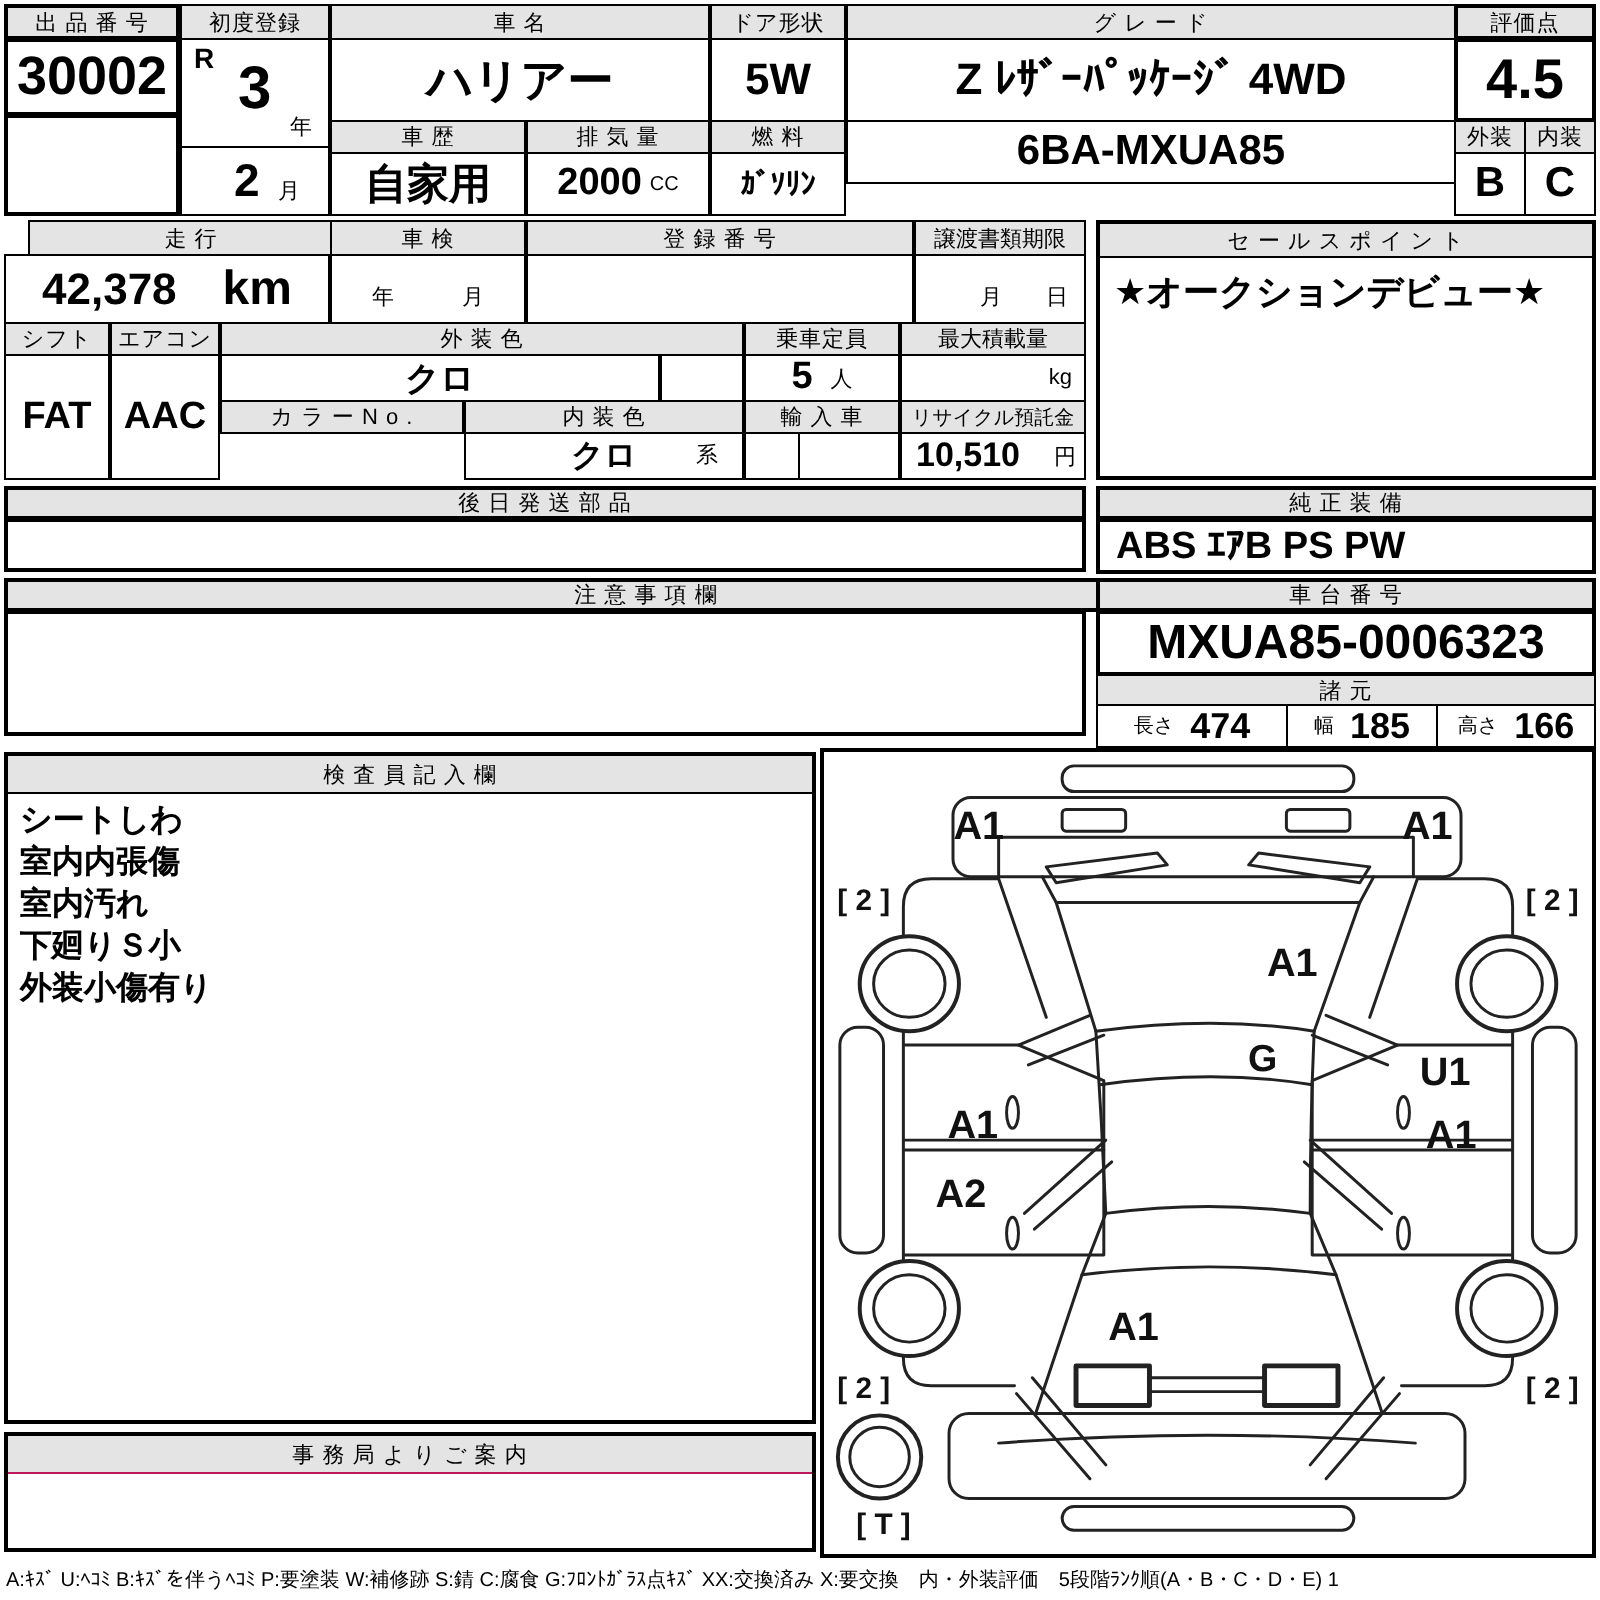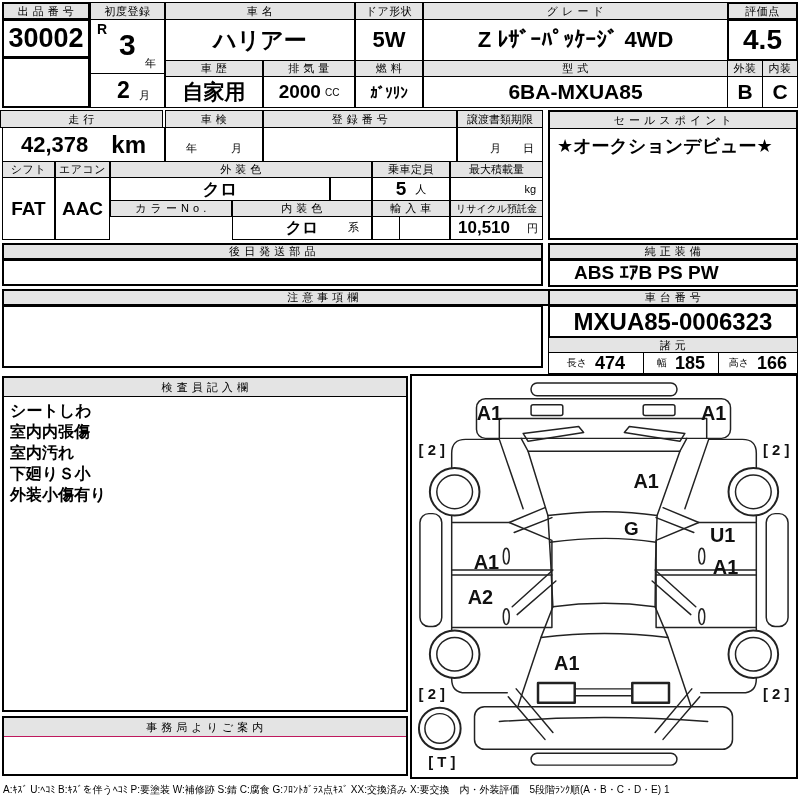--- a/index.html
+++ b/index.html
@@ -57,30 +57,30 @@
   <div class="c hd" style="left:355px;top:2px;width:68px;height:18px">ドア形状</div>
   <div class="c vc" style="left:355px;top:19px;width:68px;height:42px;font-size:22px">5W</div>
 
   <div class="c hd" style="left:355px;top:60px;width:68px;height:17px">燃 料</div>
   <div class="c vc" style="left:355px;top:76px;width:68px;height:32px;font-size:15px">ｶﾞｿﾘﾝ</div>
 
   <div class="c hd" style="left:423px;top:2px;width:305px;height:18px">グ レ ー ド</div>
   <div class="c vc" style="left:423px;top:19px;width:305px;height:42px;font-size:22px">Z ﾚｻﾞｰﾊﾟｯｹｰｼﾞ 4WD</div>
 
   <div class="c hd" style="left:423px;top:60px;width:305px;height:17px">型 式</div>
-  <div class="c vc" style="left:423px;top:76px;width:305px;height:32px;font-size:21px">6BA-MXUA85</div>
+  <div class="c vc" style="left:423px;top:60px;width:305px;height:32px;font-size:21px">6BA-MXUA85</div>
 
   <div class="c b2 hd" style="left:727px;top:2px;width:71px;height:18px">評価点</div>
   <div class="c b2 vc" style="left:727px;top:19px;width:71px;height:42px;font-size:28px">4.5</div>
   <div class="c hd" style="left:727px;top:60px;width:36px;height:17px">外装</div>
   <div class="c hd" style="left:762px;top:60px;width:36px;height:17px">内装</div>
   <div class="c vc" style="left:727px;top:76px;width:36px;height:32px;font-size:21px">B</div>
   <div class="c vc" style="left:762px;top:76px;width:36px;height:32px;font-size:21px">C</div>
 
-  <div class="c hd" style="left:0;top:110px;width:163px;height:18px">走 行</div>
+  <div class="c hd" style="left:14px;top:110px;width:163px;height:18px">走 行</div>
   <div class="c vc" style="left:2px;top:127px;width:163px;height:35px;font-size:22px;gap:23px">
     <span>42,378</span>
     <span style="font-size:24px">km</span>
   </div>
 
   <div class="c hd" style="left:165px;top:110px;width:98px;height:18px">車 検</div>
   <div class="c vc" style="left:165px;top:127px;width:98px;height:35px;align-items:flex-end;padding-bottom:5px;gap:34px">
     <span class="u">年</span>
     <span class="u">月</span>
   </div>
@@ -134,21 +134,21 @@
 
   <div class="c b2" style="left:548px;top:110px;width:250px;height:130px">
     <div class="hd" style="height:16px;border-bottom:1px solid #000">セ ー ル ス ポ イ ン ト</div>
     <div style="padding:5px 7px;font-weight:bold;font-size:18px">★オークションデビュー★</div>
   </div>
 
   <div class="c b2 hd" style="left:2px;top:243px;width:541px;height:17px">後 日 発 送 部 品</div>
   <div class="c b2" style="left:2px;top:259px;width:541px;height:27px"></div>
 
   <div class="c b2 hd" style="left:548px;top:243px;width:250px;height:17px">純 正 装 備</div>
-  <div class="c b2 vc left" style="left:548px;top:259px;width:250px;height:28px;font-size:19px;padding-left:24px">ABS ｴｱB PS PW</div>
+  <div class="c b2 vc left" style="left:548px;top:259px;width:250px;height:28px;font-size:19px;padding-left:8px">ABS ｴｱB PS PW</div>
 
   <div class="c b2 hd" style="left:2px;top:289px;width:642px;height:17px">注 意 事 項 欄</div>
   <div class="c b2" style="left:2px;top:305px;width:541px;height:63px"></div>
 
   <div class="c b2 hd" style="left:548px;top:289px;width:250px;height:17px">車 台 番 号</div>
   <div class="c b2 vc" style="left:548px;top:305px;width:250px;height:33px;font-size:24px">MXUA85-0006323</div>
   <div class="c hd" style="left:548px;top:337px;width:250px;height:16px">諸 元</div>
   <div class="c vc" style="left:548px;top:352px;width:96px;height:22px;font-size:18px;gap:8px">
     <span class="u" style="font-size:10px">長さ</span>
     <span>474</span>

